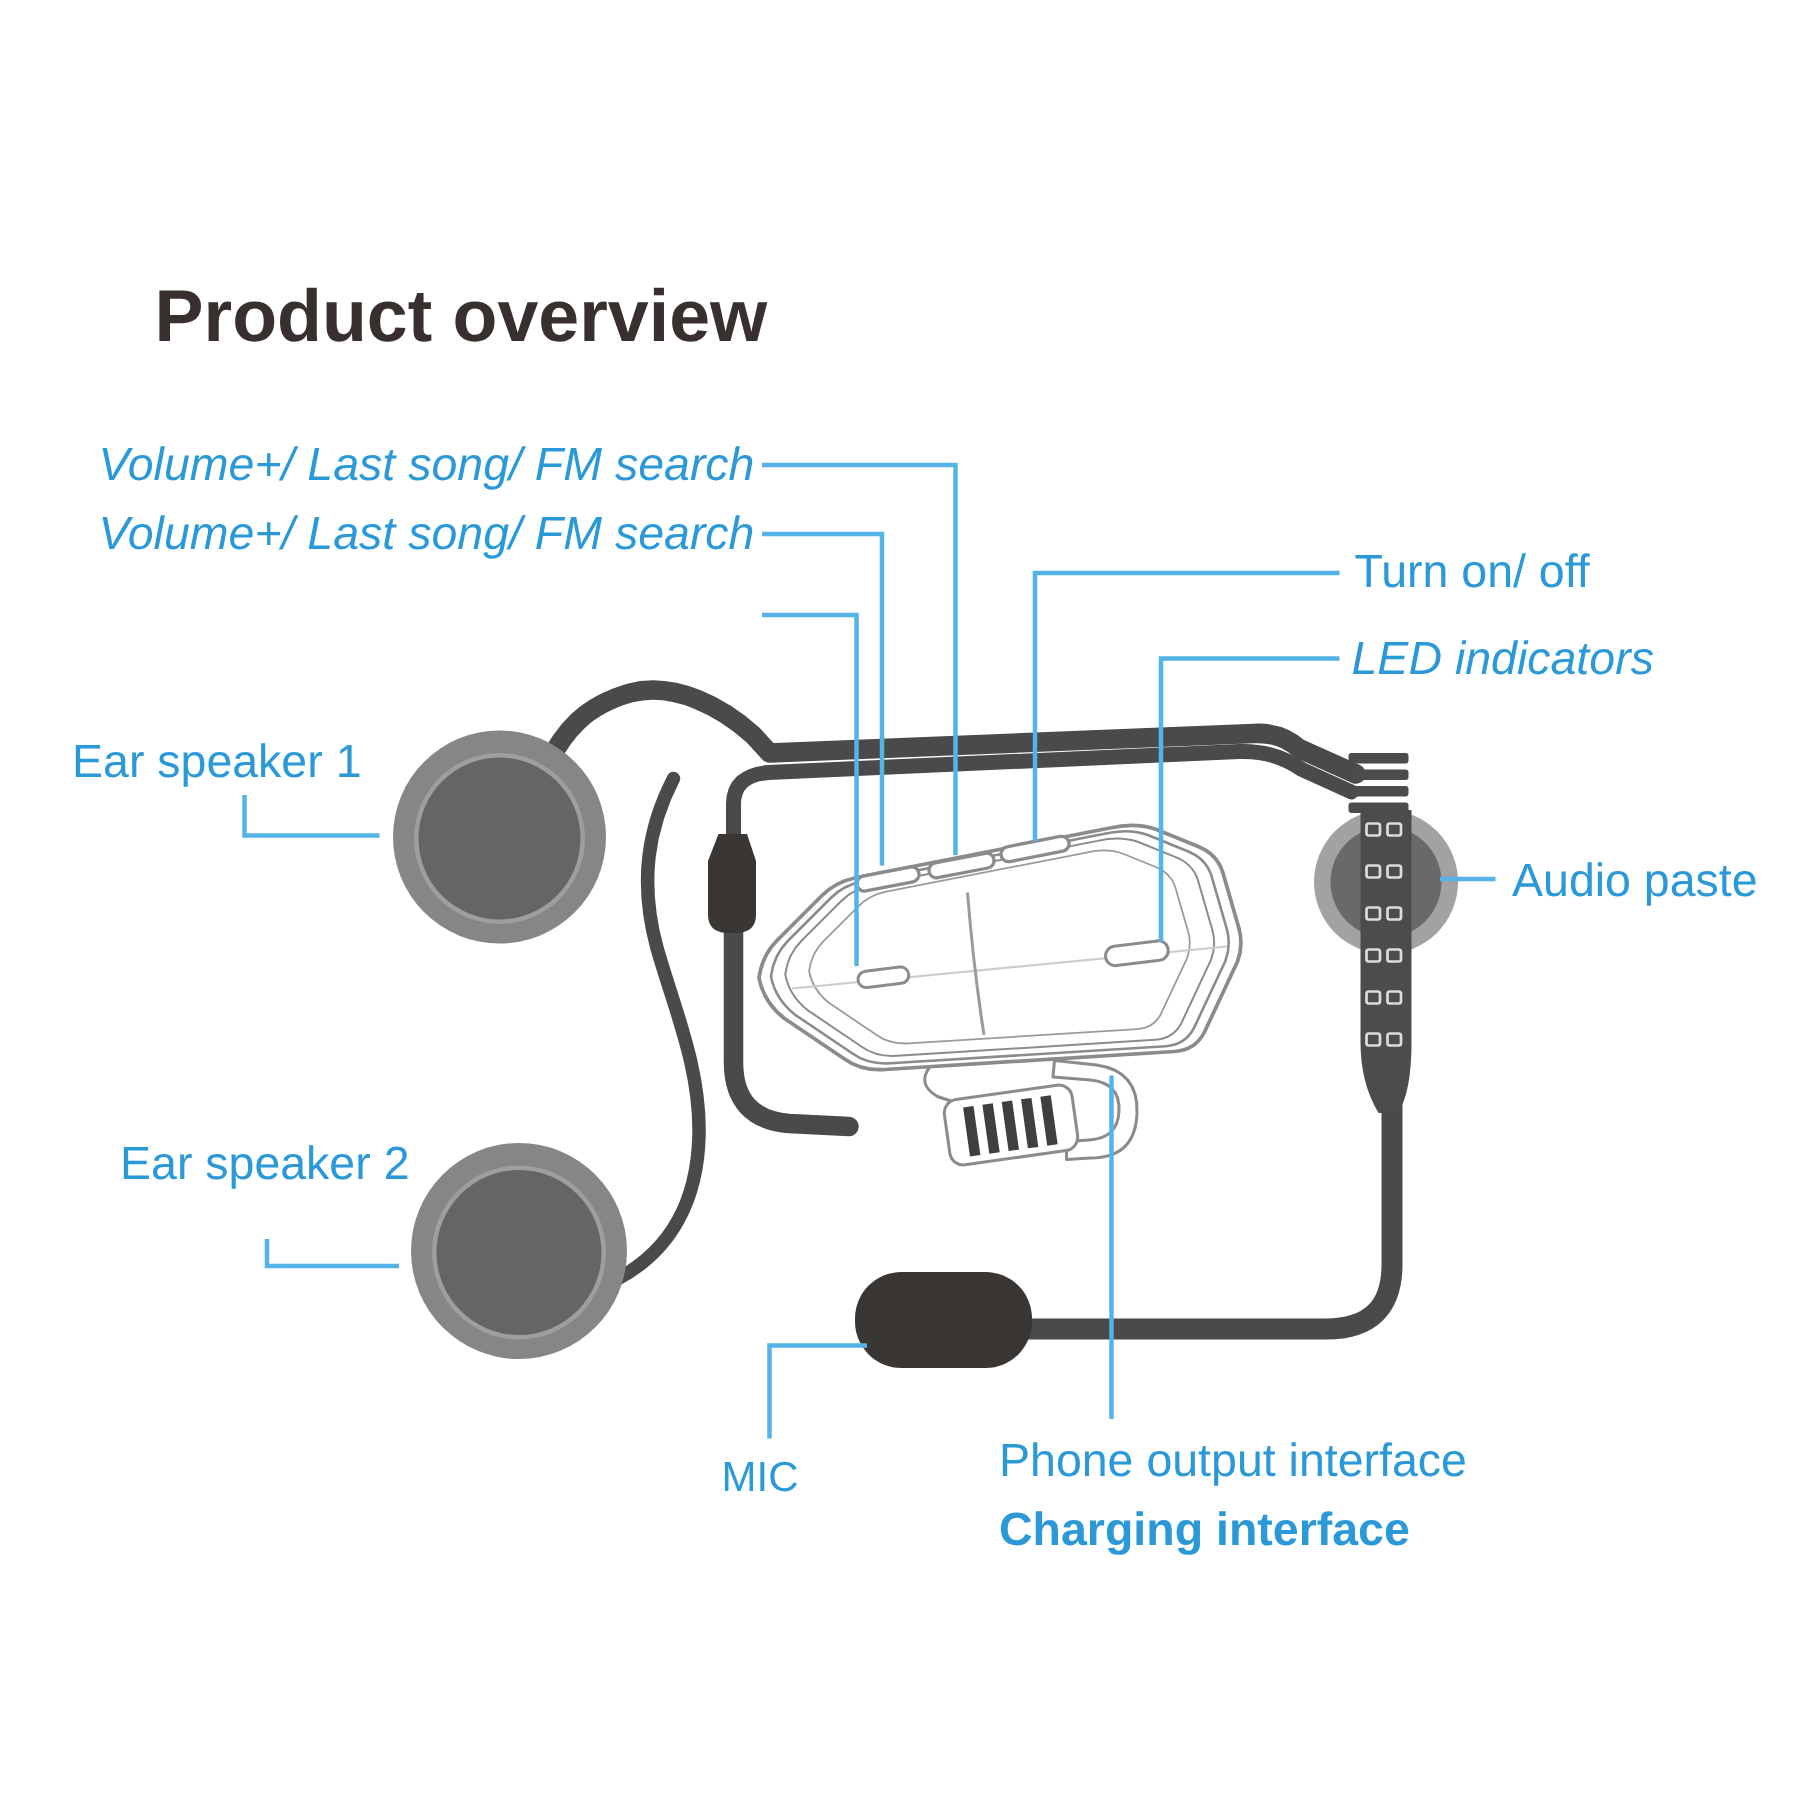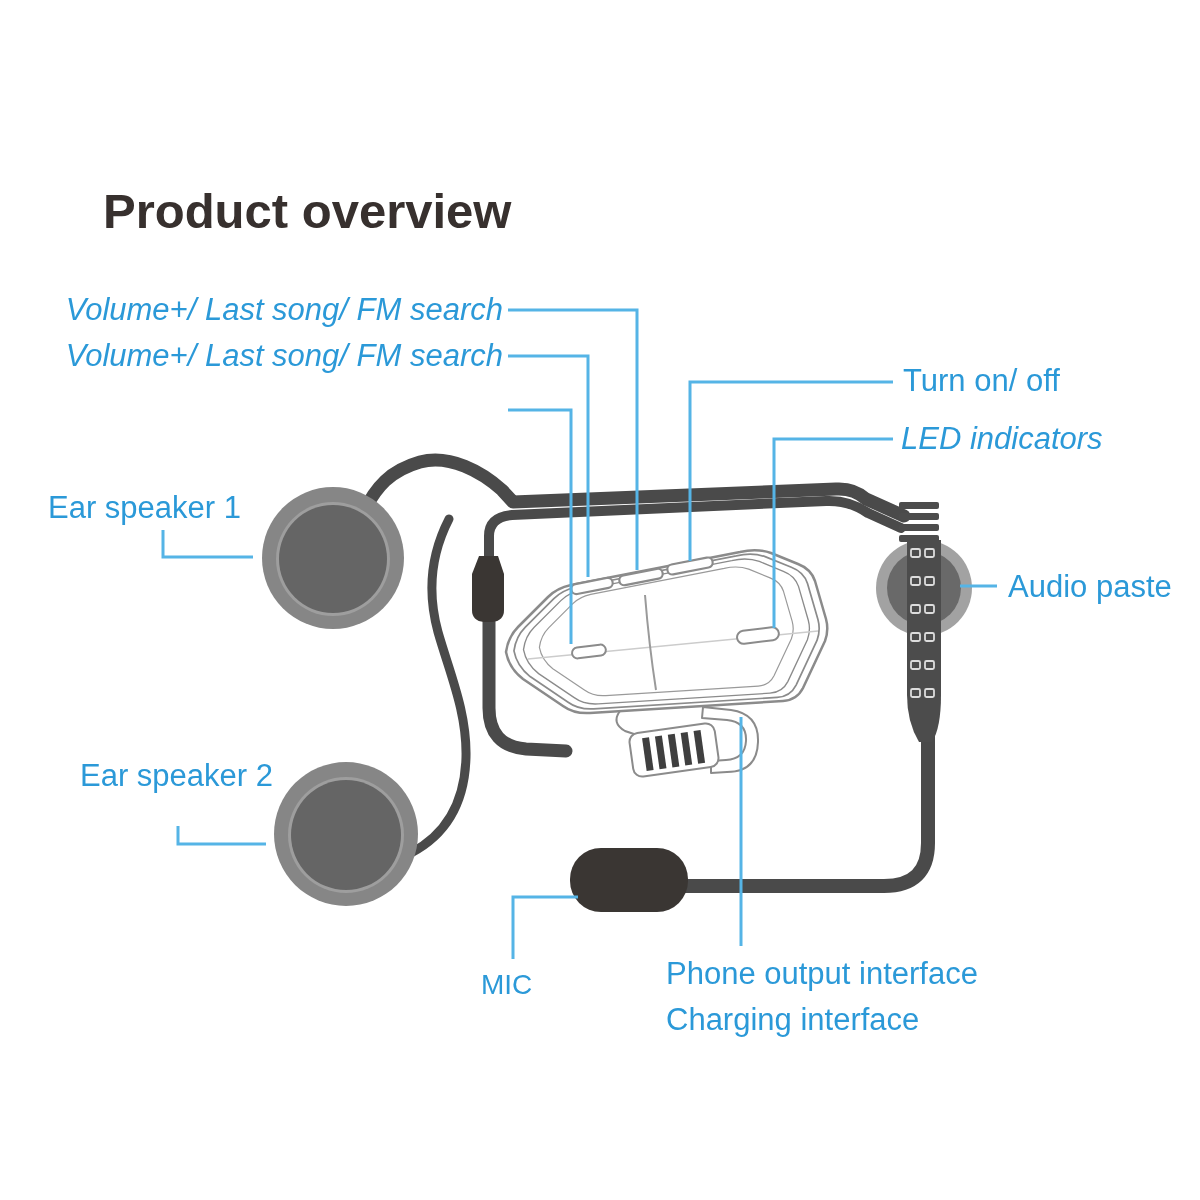--- a/index.html
+++ b/index.html
@@ -20,21 +20,21 @@
   #lbl-vol1{right:697px;top:291px;}
   #lbl-vol2{right:697px;top:337px;}
   #lbl-music{right:697px;top:391px;}
   #lbl-turn{left:903px;top:362px;}
   #lbl-led{left:901px;top:420px;font-style:italic;}
   #lbl-ear1{left:48px;top:489px;}
   #lbl-ear2{left:68px;top:757px;margin-left:12px;}
   #lbl-fixed{left:1008px;top:568px;}
   #lbl-mic{left:481px;top:966px;font-size:28px;}
   #lbl-audio{left:666px;top:955px;}
-  #lbl-charging{left:666px;top:1001px;}
+  #lbl-charging{left:666px;top:1001px;font-weight:bold;}
 </style>
 </head>
 <body>
 
 <div id="stage">
 
   <svg id="diagram-svg" width="1200" height="1200" viewBox="0 0 1200 1200">
 
     <g fill="none" stroke="#4a4a4a" stroke-linecap="round" stroke-linejoin="round">
       <path stroke-width="13" d="M 360,520 C 375,485 392,470 420,462 C 450,454 482,472 502,490 L 513,502 L 836,489 Q 854,488 866,499 L 904,516"></path>

